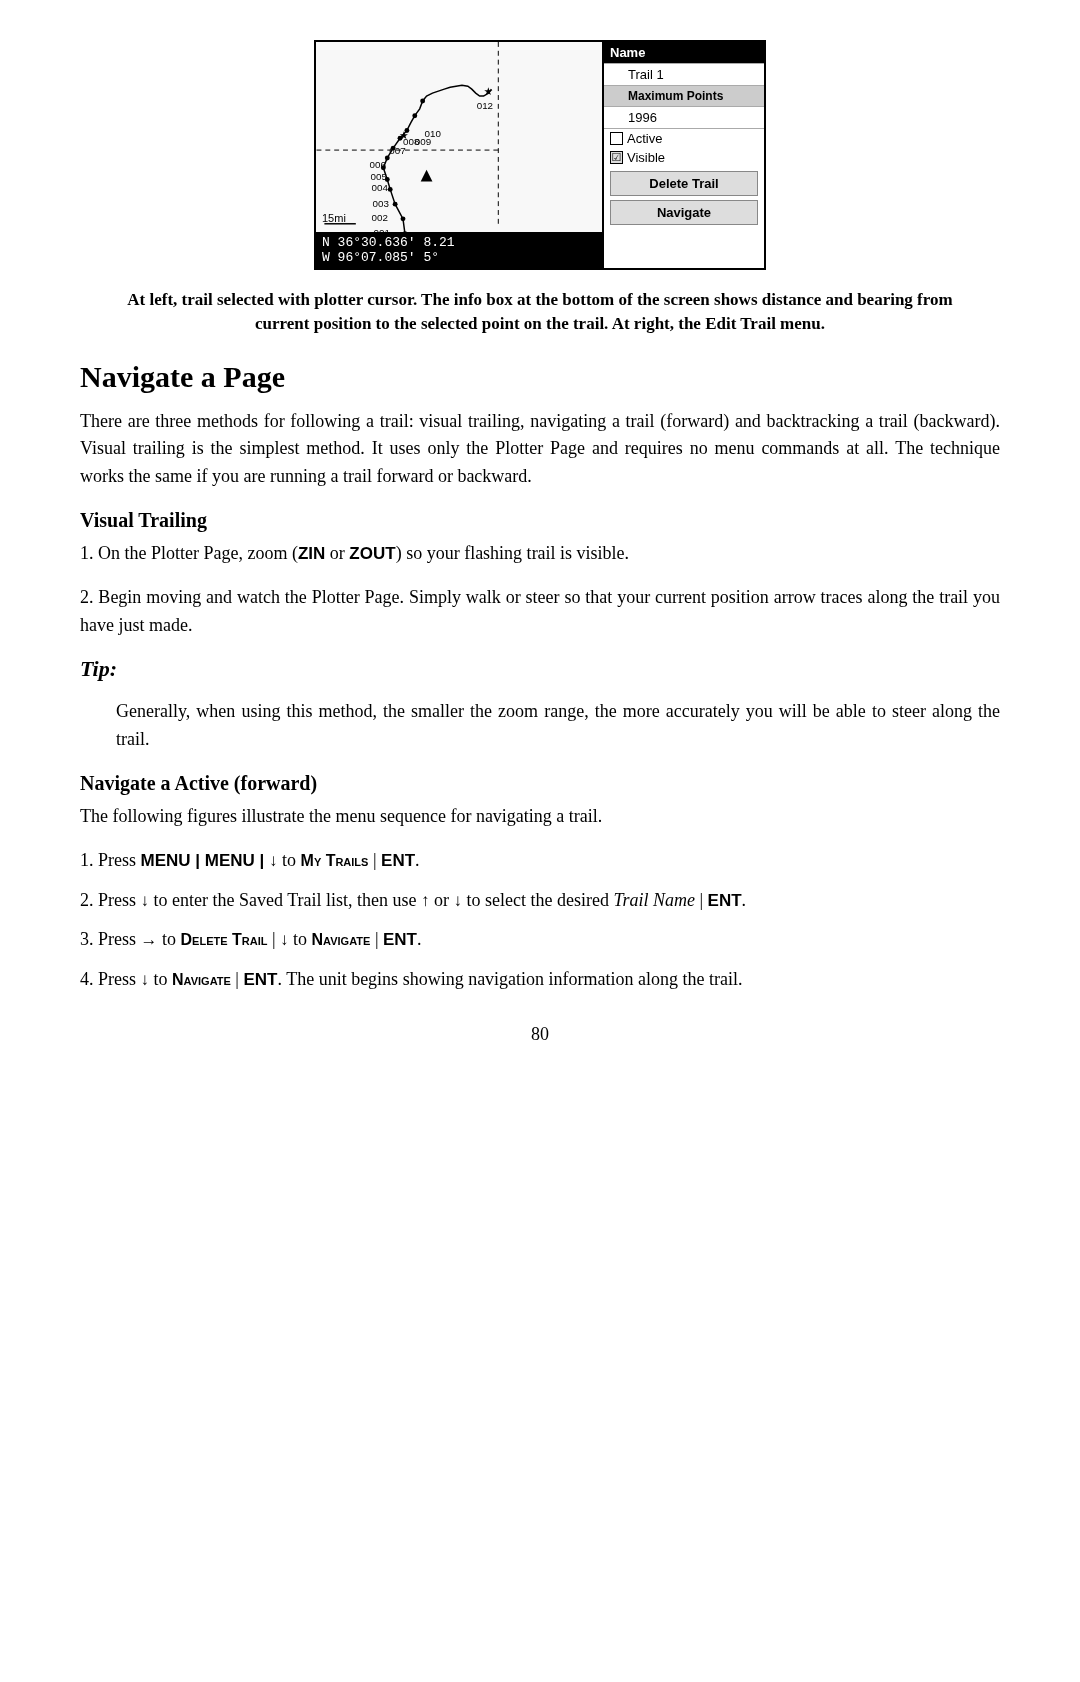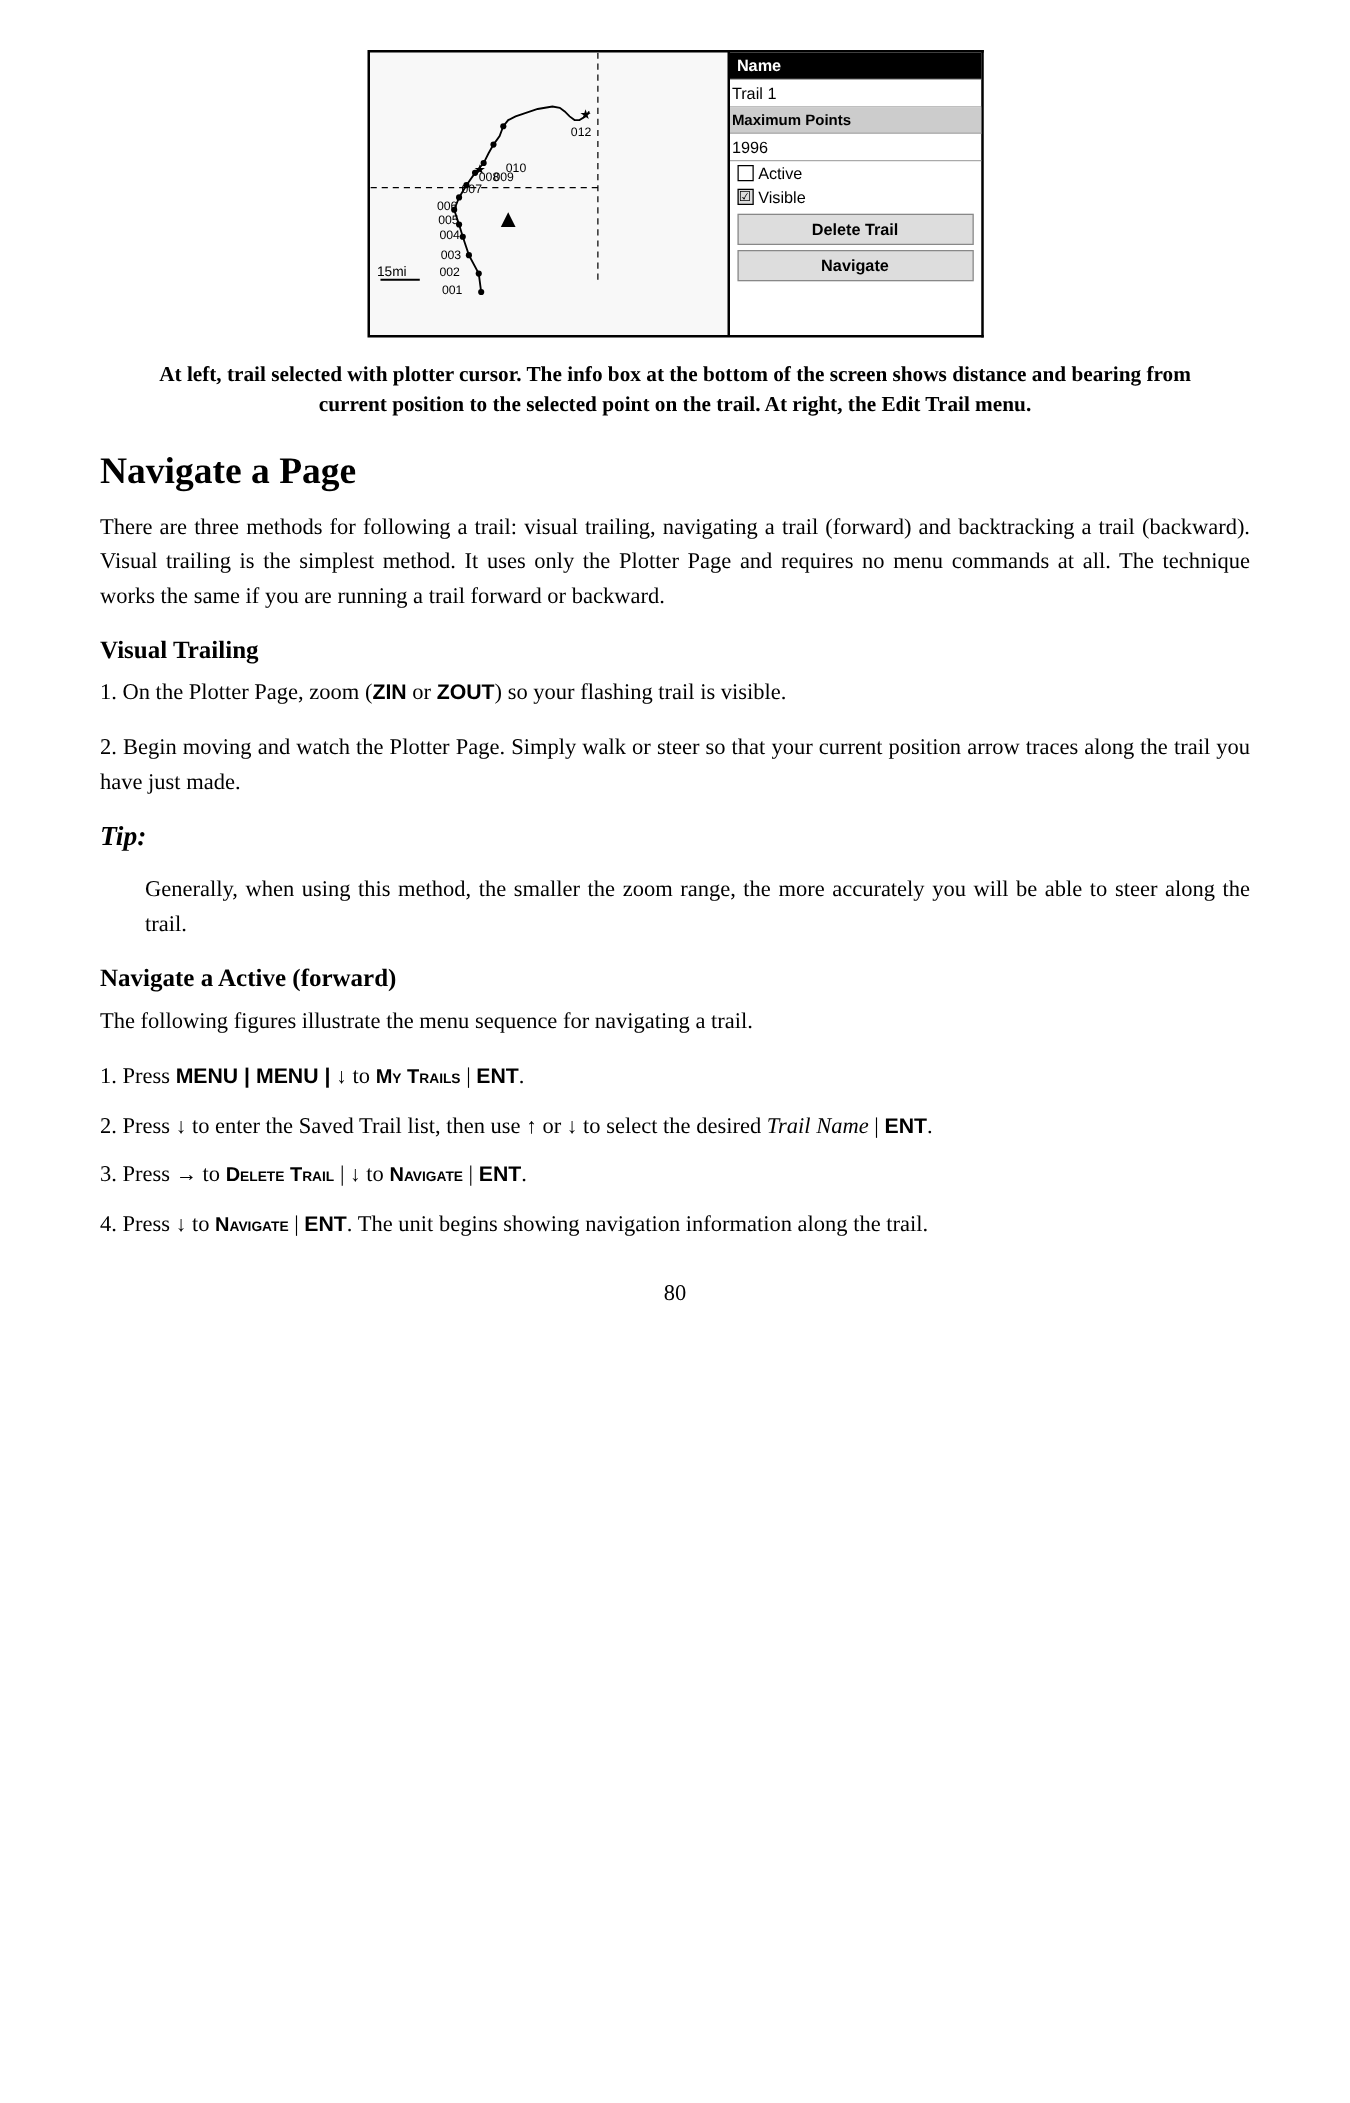--- a/index.html
+++ b/index.html
@@ -52,30 +52,30 @@
     .scale-label {
       position: absolute;
       bottom: 44px;
       left: 6px;
       font-size: 11px;
       font-family: Arial, sans-serif;
       color: #000;
     }
 
     .info-panel {
-      width: 203px;
+      width: 162px;
       border: 2px solid #000;
       border-left: none;
       background: #fff;
       font-family: Arial, sans-serif;
       font-size: 13px;
     }
 
     .info-row {
-      padding: 3px 2px;
+      padding: 3px 24px;
       border-bottom: 1px solid #aaa;
     }
 
     .info-row.header {
       background: #000;
       color: #fff;
       font-weight: bold;
       padding: 3px 6px;
     }
 
@@ -231,20 +231,24 @@
       <text x="88" y="105" font-size="10" font-family="Arial">008</text>
       <text x="100" y="105" font-size="10" font-family="Arial">009</text>
       <text x="110" y="97" font-size="10" font-family="Arial">010</text>
       <text x="163" y="68" font-size="10" font-family="Arial">012</text>
 
       <polygon points="112,130 106,142 118,142" fill="#000"></polygon>
 
       <line x1="8" y1="185" x2="40" y2="185" stroke="#000" stroke-width="1.5"></line>
     </svg>
     <div class="scale-label">15mi</div>
+    <div class="map-bottom-bar">
+      <div>N 36°30.636' 8.21</div>
+      <div>W 96°07.085' 5°</div>
+    </div>
   </div>
 
   <div class="info-panel">
     <div class="info-row header">Name</div>
     <div class="info-row">Trail 1</div>
     <div class="info-row subheader">Maximum Points</div>
     <div class="info-row">1996</div>
     <div class="info-checkbox-row">
       <div class="checkbox-box"></div>
       <span>Active</span>

